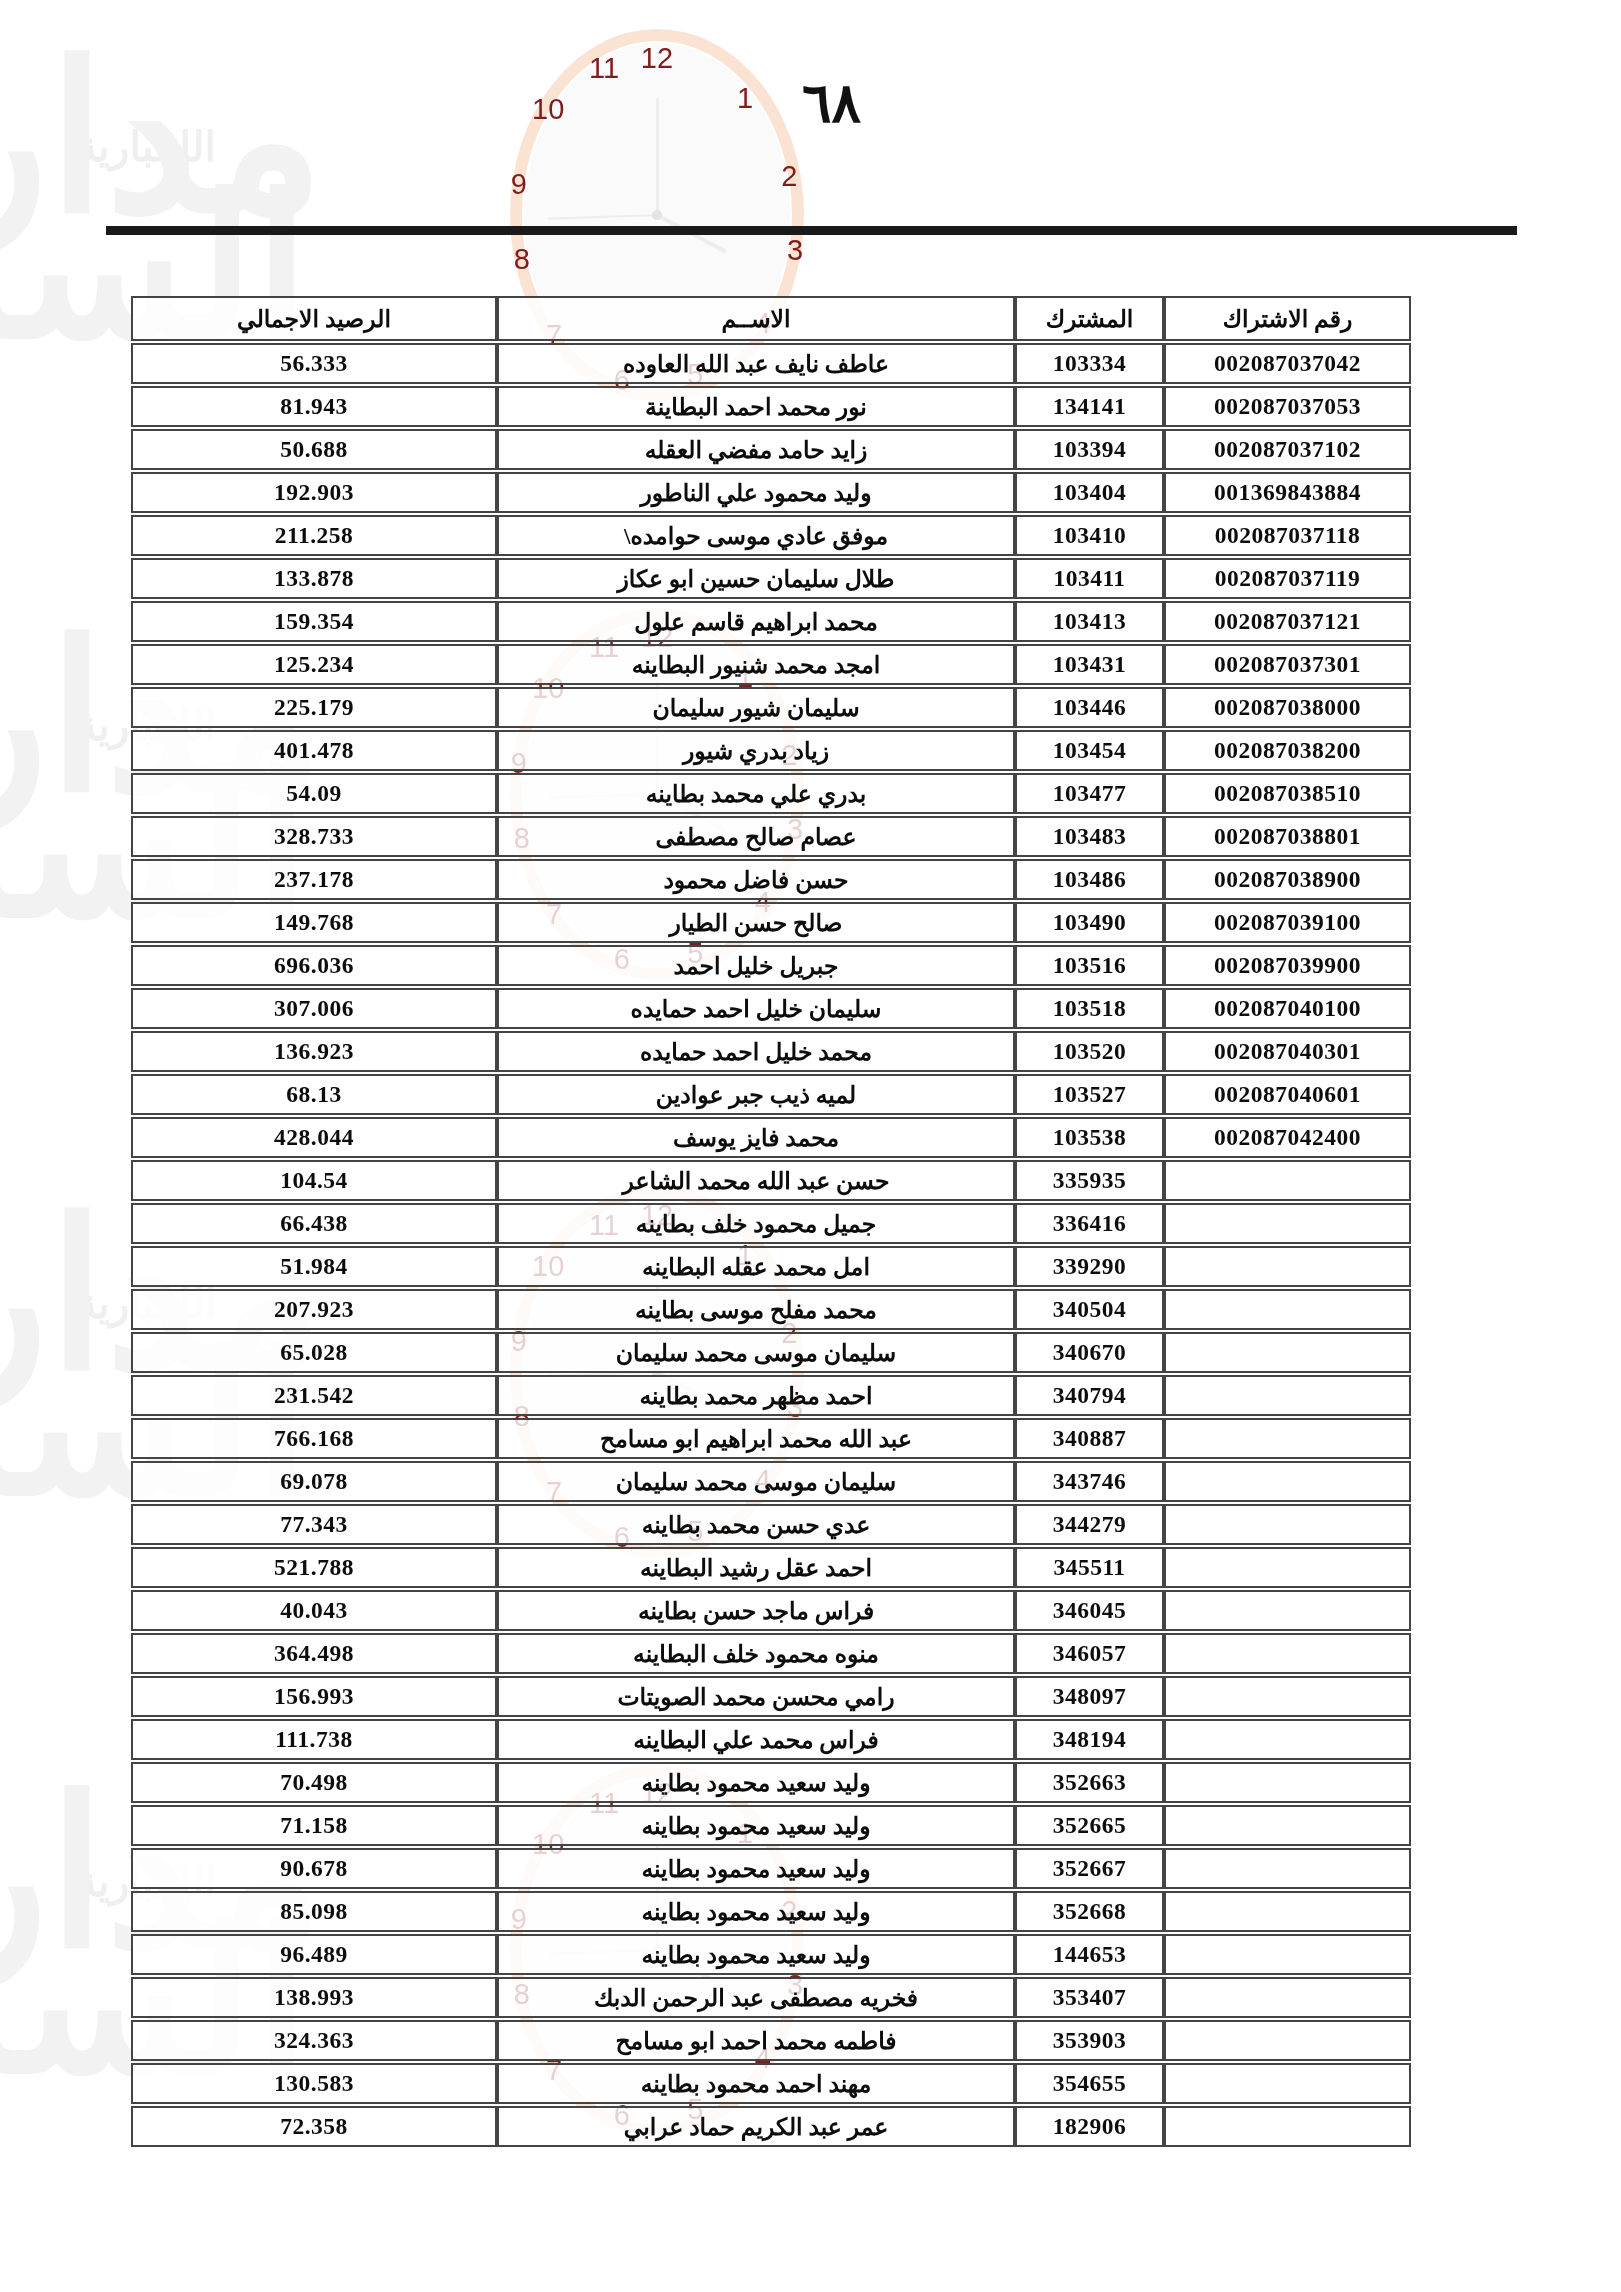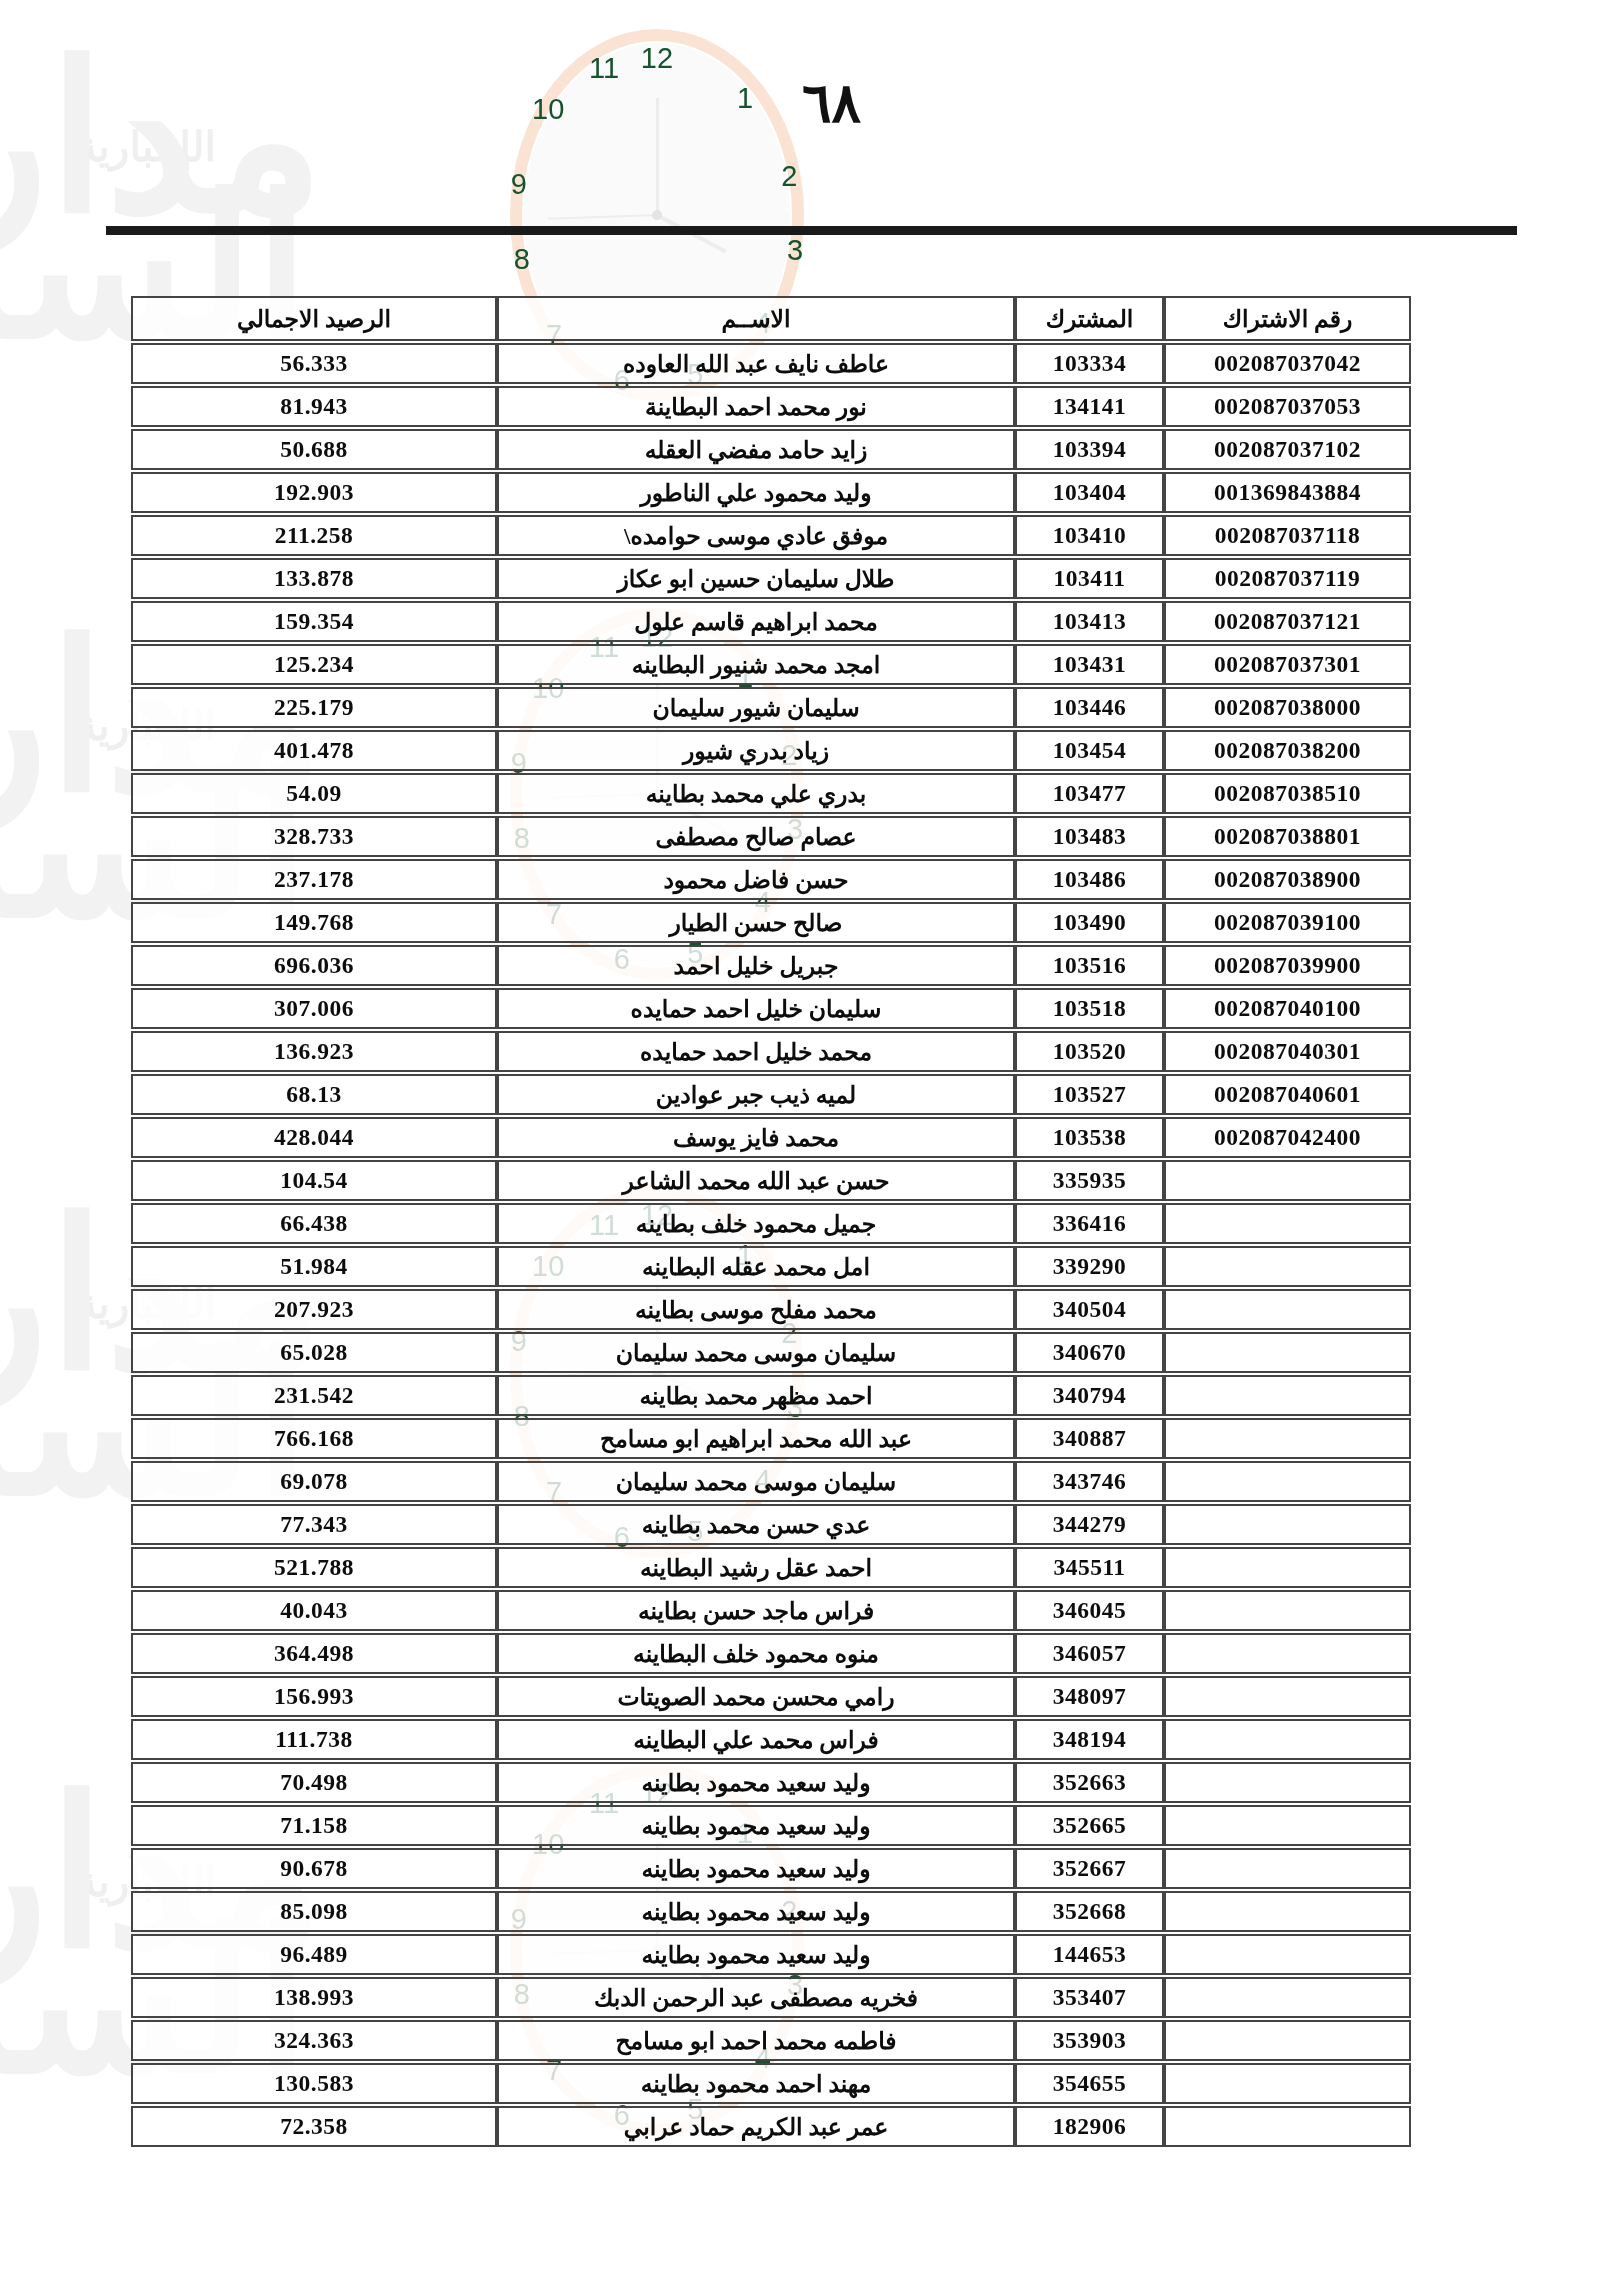--- a/index.html
+++ b/index.html
@@ -40,21 +40,21 @@
     box-sizing: border-box;
   }
   .wm-clock .face {
     position: absolute;
     inset: 13.7px;
     border-radius: 50%;
     background: #fafafa;
   }
   .wm-clock .num {
     position: absolute;
-    color: #14532d;
+    color: #7f1d1d;
     font-size: 29px;
     font-family: "Liberation Sans", sans-serif;
     transform: translate(-50%, -50%);
   }
   .wm-clock .hand {
     position: absolute;
     background: #ededed;
     transform-origin: bottom center;
   }
   .wm-clock .hub {

